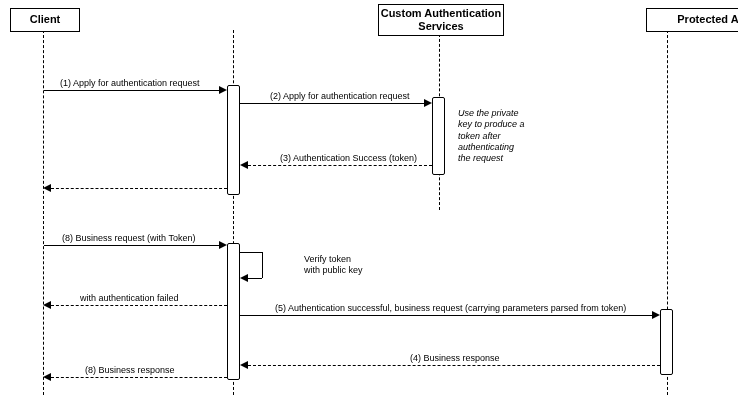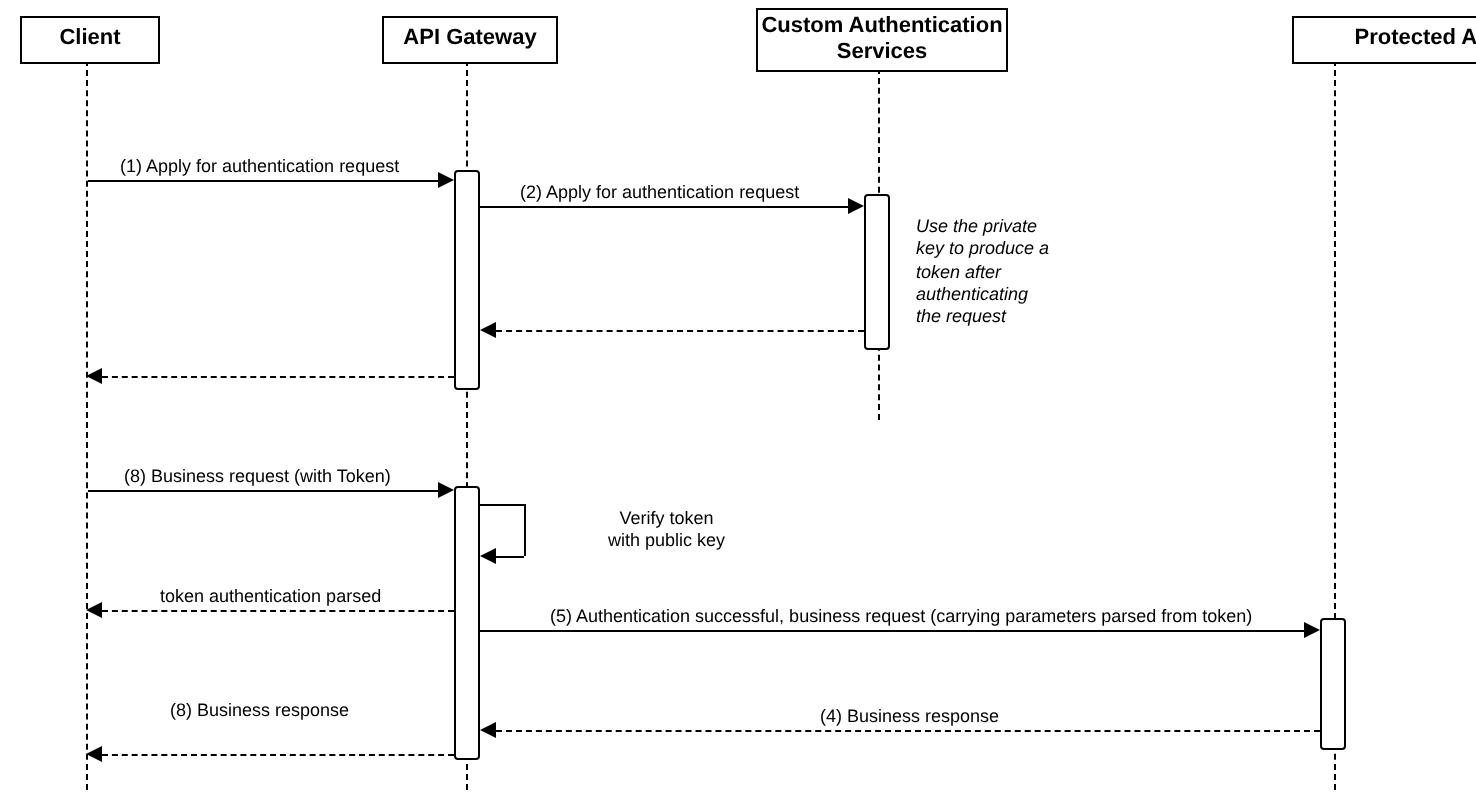--- a/index.html
+++ b/index.html
@@ -76,48 +76,45 @@
   .a-m5{left:219px;top:241px;}
   .a-self{left:240px;top:274px;}
   .a-failed{left:43px;top:301px;}
   .a-m6{left:652px;top:311px;}
   .a-m7{left:240px;top:361px;}
   .a-m8{left:43px;top:373px;}
 
   
   .mlabel{
     position:absolute;font-size:9px;line-height:1.25;
-    white-space:pre-line;background:transparent;z-index:5;color:#000;text-align:center;
+    white-space:pre-line;background:transparent;z-index:5;color:#000;
   }
   .t-m1{left:60px;top:78px;}
-  .t-m2{left:260px;top:91px;}
+  .t-m2{left:270px;top:91px;}
   .t-m3{left:280px;top:153px;}
   .t-m4{left:58px;top:176px;}
   .t-m5{left:62px;top:233px;}
   .t-self{left:268px;top:254px;margin-left:36px;}
   .t-failed{left:80px;top:293px;}
   .t-m6{left:275px;top:303px;}
   .t-m7{left:410px;top:353px;}
-  .t-m8{left:85px;top:350px;}
+  .t-m8{left:85px;top:365px;}
 
   .note{
     position:absolute;left:458px;top:108px;width:78px;
     font-size:9px;line-height:1.25;white-space:pre-line;z-index:5;color:#000;font-style:italic;
   }
 </style>
 </head>
 <body>
 
 <div class="canvas">
 
   <div class="pbox client">
     <span>Client</span>
-  </div>
-  <div class="pbox gateway">
-    <span>API Gateway</span>
   </div>
   <div class="pbox custom">
     <span>Custom Authentication
 Services</span>
   </div>
   <div class="pbox protected">
     <span>Protected API</span>
   </div>
 
   <div class="lifeline ll-client"></div>
@@ -139,38 +136,39 @@
   <div class="mlabel t-m2">(2) Apply for authentication request</div>
 
   <div class="note">Use the private
 key to produce a
 token after
 authenticating
 the request</div>
 
   <div class="mline dash l-m3"></div>
   <div class="arrow left a-m3"></div>
+  <div class="mlabel t-m3">(3) Authentication Success (token)</div>
 
   <div class="mline dash l-m4"></div>
   <div class="arrow left a-m4"></div>
 
   <div class="mline l-m5"></div>
   <div class="arrow right a-m5"></div>
   <div class="mlabel t-m5">(8) Business request (with Token)</div>
 
   <div class="mline l-self-top"></div>
   <div class="vline l-self-right"></div>
   <div class="mline l-self-bottom"></div>
   <div class="arrow left a-self"></div>
   <div class="mlabel t-self">Verify token
 with public key</div>
 
   <div class="mline dash l-failed"></div>
   <div class="arrow left a-failed"></div>
-  <div class="mlabel t-failed">token authentication parsed</div>
+  <div class="mlabel t-failed">with authentication failed</div>
 
   <div class="mline l-m6"></div>
   <div class="arrow right a-m6"></div>
   <div class="mlabel t-m6">(5) Authentication successful, business request (carrying parameters parsed from token)</div>
 
   <div class="mline dash l-m7"></div>
   <div class="arrow left a-m7"></div>
   <div class="mlabel t-m7">(4) Business response</div>
 
   <div class="mline dash l-m8"></div>

